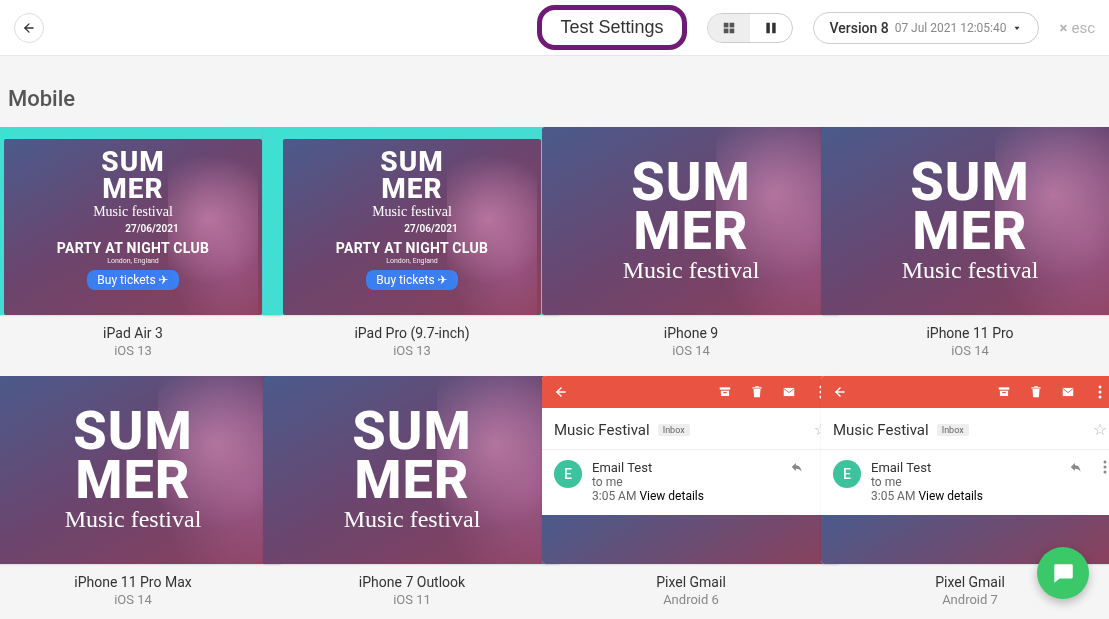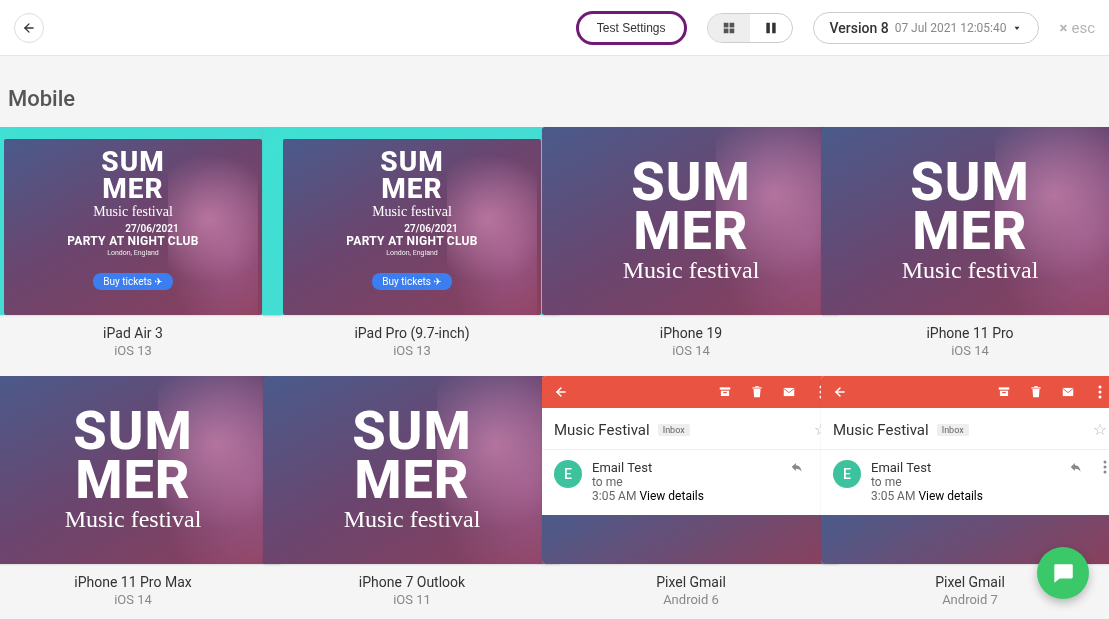--- a/index.html
+++ b/index.html
@@ -23,25 +23,25 @@
     width: 30px; height: 30px;
     border: 1px solid #ddd;
     border-radius: 50%;
     background: #fff;
     display: flex; align-items: center; justify-content: center;
     cursor: pointer;
     color: #333;
   }
   .topbar-spacer { flex: 1; }
   .test-settings-btn {
-    border: 3px solid #701a75;
+    border: 5px solid #701a75;
     border-radius: 18px;
     padding: 7px 18px;
     background: #fff;
-    font-size: 12px;
+    font-size: 18px;
     color: #333;
     cursor: pointer;
     margin-right: 20px;
   }
   .view-toggle {
     display: inline-flex;
     border: 1px solid #ccc;
     border-radius: 18px;
     overflow: hidden;
     margin-right: 20px;
@@ -128,28 +128,28 @@
   .teal .sum-text { font-size: 28px; }
   .full .sum-text { font-size: 54px; line-height: 0.9; }
   .music-fest {
     font-family: cursive;
     margin-top: 2px;
   }
   .teal .music-fest { font-size: 14px; }
   .full .music-fest { font-size: 24px; }
   .poster .dateline { font-size: 10px; margin-top: 3px; font-weight:600;margin-left:38px; }
   .poster .mini-btn {
-    margin-top: 16px;
+    margin-top: 5px;
     background: #3b7ef0;
     color: #fff;
-    font-size: 10px;
+    font-size: 12px;
     padding: 3px 10px;
     border-radius: 8px;
   }
-  .poster .party-at { font-size: 12px; font-weight:700; letter-spacing:0.3px; }
+  .poster .party-at { font-size: 14px; margin-top: 6px; font-weight:700; letter-spacing:0.3px; }
   .poster .london { font-size: 7px; margin-top: 1px; opacity: 0.9; }
   .silhouette {
     position: absolute;
     right: 4px; bottom: 0;
     width: 90px; height: 160px;
     opacity: 0.65;
     background:
       radial-gradient(circle at 45% 40%, rgba(220,120,160,0.8) 0%, rgba(220,120,160,0) 60%),
       radial-gradient(ellipse at 70% 60%, rgba(90,50,100,0.9) 0%, rgba(90,50,100,0) 70%);
     mix-blend-mode: screen;
@@ -295,21 +295,21 @@
       <div class="card-os">iOS 13</div>
     </div>
     <div class="card">
   <div class="thumb full">
     <div class="poster-full">
       <div class="silhouette" style="right:-6px; width:130px; height:200px;"></div>
       <div class="sum-text">SUM<br>MER</div>
       <div class="music-fest">Music festival</div>
     </div>
   </div>
-      <div class="card-name">iPhone 19</div>
+      <div class="card-name">iPhone 9</div>
       <div class="card-os">iOS 14</div>
     </div>
     <div class="card">
   <div class="thumb full">
     <div class="poster-full">
       <div class="silhouette" style="right:-6px; width:130px; height:200px;"></div>
       <div class="sum-text">SUM<br>MER</div>
       <div class="music-fest">Music festival</div>
     </div>
   </div>

